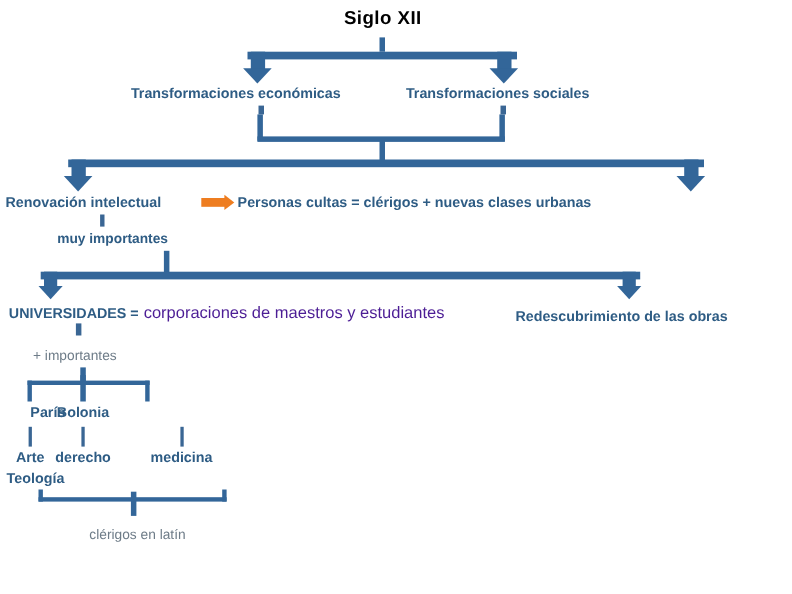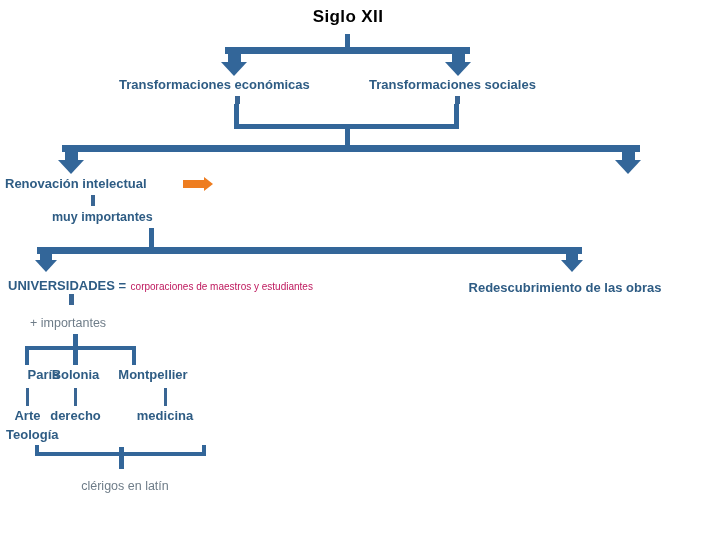--- a/index.html
+++ b/index.html
@@ -31,22 +31,22 @@
     color: #2E5C84;
     font-size: 13px;
     font-weight: bold;
   }
   .lbl-bold-sm {
     color: #2E5C84;
     font-size: 12.5px;
     font-weight: bold;
   }
   .lbl-plain {
-    color: #be185d;
-    font-size: 10px;
+    color: #4c1d95;
+    font-size: 15px;
     font-weight: normal;
   }
   .lbl-plain-gray {
     color: #6E7C88;
     font-size: 12.5px;
     font-weight: normal;
   }
   .ctr { text-align: center; }
 
   
@@ -114,20 +114,21 @@
   <div class="hbar" style="left:65px; top:145px; width:13px; height:17px;"></div>
   <div class="arrow-down" style="left:58px; top:160px;"></div>
   <div class="hbar" style="left:622px; top:145px; width:13px; height:17px;"></div>
   <div class="arrow-down" style="left:615px; top:160px;"></div>
 
   <div class="txt lbl-bold" style="left:5px; top:177px;">Renovación intelectual</div>
 
   <div class="arrow-right-shaft" style="left:183px; top:180px; width:22px; height:8px;"></div>
   <div class="arrow-right-head" style="left:204px; top:177px;"></div>
 
+  <div class="txt lbl-bold" style="left:216px; top:177px;">Personas cultas = clérigos + nuevas clases urbanas</div>
 
   <div class="tick" style="left:91px; top:195px; width:4px; height:11px;"></div>
   <div class="txt lbl-bold-sm" style="left:52px; top:210px;">muy importantes</div>
   <div class="vbar" style="left:149px; top:228px; width:5px; height:20px;"></div>
 
   <div class="hbar" style="left:37px; top:247px; width:545px; height:7px;"></div>
   <div class="hbar" style="left:40px; top:247px; width:12px; height:15px;"></div>
   <div class="arrow-down-sm" style="left:35px; top:260px;"></div>
   <div class="hbar" style="left:566px; top:247px; width:12px; height:15px;"></div>
   <div class="arrow-down-sm" style="left:561px; top:260px;"></div>
@@ -143,21 +144,20 @@
   <div class="txt lbl-plain-gray" style="left:30px; top:316px;">+ importantes</div>
   <div class="vbar" style="left:73px; top:334px; width:5px; height:13px;"></div>
 
   <div class="hbar" style="left:25px; top:346px; width:111px; height:4px;"></div>
   <div class="vbar" style="left:25px; top:346px; width:4px; height:19px;"></div>
   <div class="vbar" style="left:73px; top:341px; width:5px; height:24px;"></div>
   <div class="vbar" style="left:132px; top:346px; width:4px; height:19px;"></div>
 
   <div class="txt lbl-bold ctr" style="left:0px; top:368px; width:55px;margin-left:16px;">París</div>
   <div class="txt lbl-bold ctr" style="left:48px; top:368px; width:55px;">Bolonia</div>
-  <div class="txt lbl-bold ctr" style="left:98px; top:368px; width:110px;">Montpellier</div>
 
   <div class="tick" style="left:26px; top:388px; width:3px; height:18px;"></div>
   <div class="tick" style="left:74px; top:388px; width:3px; height:18px;"></div>
   <div class="tick" style="left:164px; top:388px; width:3px; height:18px;"></div>
 
   <div class="txt lbl-bold ctr" style="left:0px; top:409px; width:55px;">Arte</div>
   <div class="txt lbl-bold ctr" style="left:48px; top:409px; width:55px;">derecho</div>
   <div class="txt lbl-bold ctr" style="left:120px; top:409px; width:90px;">medicina</div>
   <div class="txt lbl-bold" style="left:6px; top:428px;">Teología</div>
 

